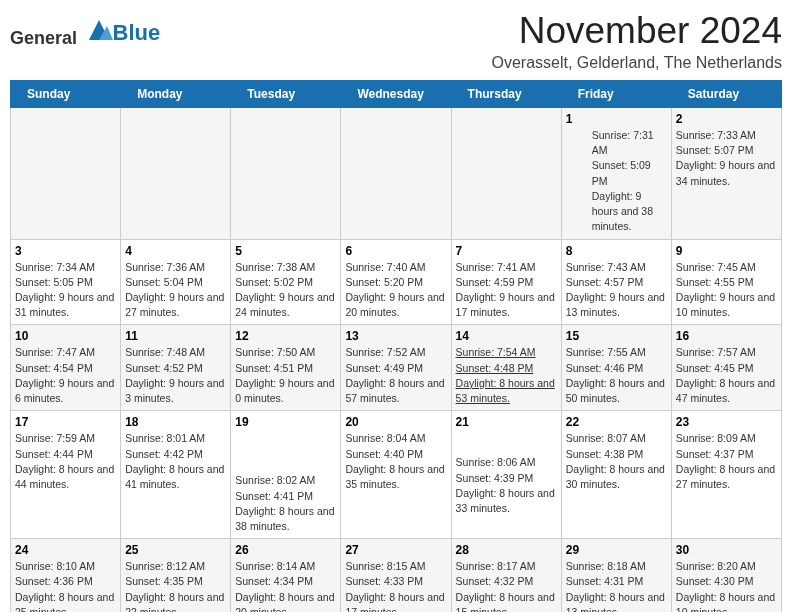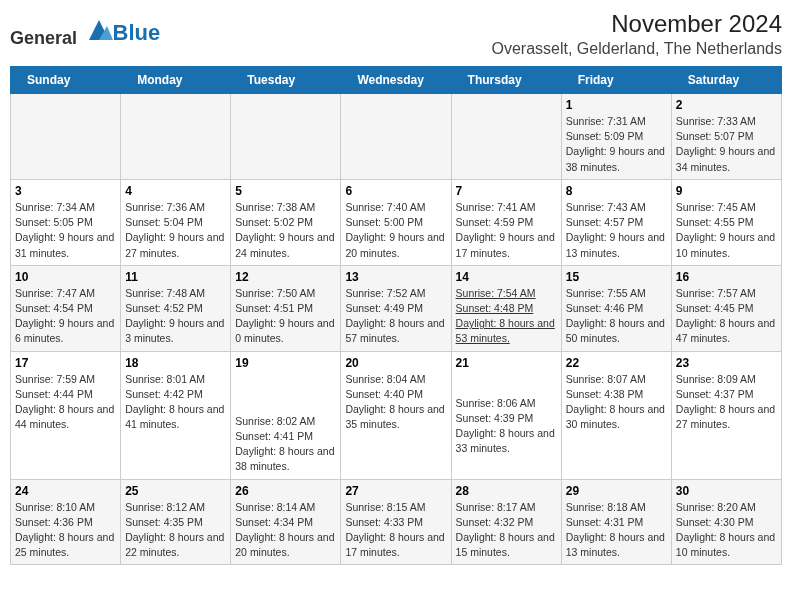--- a/index.html
+++ b/index.html
@@ -33,21 +33,21 @@
     }
     .logo-icon {
       width: 28px;
       height: 28px;
       margin-left: 3px;
     }
     .title-area {
       text-align: right;
     }
     .month-title {
-      font-size: 24px;
+      font-size: 37px;
       font-weight: normal;
       color: #222;
     }
     .location-title {
       font-size: 16px;
       color: #444;
       margin-top: 2px;
     }
     .calendar {
       width: 100%;
@@ -128,21 +128,21 @@
   </thead>
   <tbody id="calendar-body">
   <tr>
         <td class="empty-cell"></td>
         <td class="empty-cell"></td>
         <td class="empty-cell"></td>
         <td class="empty-cell"></td>
         <td class="empty-cell"></td>
         <td>
           <span class="day-number">1</span>
-          <div class="day-info" style="white-space: pre-line;">Sunrise: 7:31 AM
+          <div class="day-info" style="white-space: pre-line; margin-left: 26px;">Sunrise: 7:31 AM
 Sunset: 5:09 PM
 Daylight: 9 hours and 38 minutes.</div>
         </td>
         <td>
           <span class="day-number">2</span>
           <div class="day-info" style="white-space: pre-line;">Sunrise: 7:33 AM
 Sunset: 5:07 PM
 Daylight: 9 hours and 34 minutes.</div>
         </td>
       </tr>
@@ -161,21 +161,21 @@
         </td>
         <td>
           <span class="day-number">5</span>
           <div class="day-info" style="white-space: pre-line;">Sunrise: 7:38 AM
 Sunset: 5:02 PM
 Daylight: 9 hours and 24 minutes.</div>
         </td>
         <td>
           <span class="day-number">6</span>
           <div class="day-info" style="white-space: pre-line;">Sunrise: 7:40 AM
-Sunset: 5:00 PM
+Sunset: 5:20 PM
 Daylight: 9 hours and 20 minutes.</div>
         </td>
         <td>
           <span class="day-number">7</span>
           <div class="day-info" style="white-space: pre-line;">Sunrise: 7:41 AM
 Sunset: 4:59 PM
 Daylight: 9 hours and 17 minutes.</div>
         </td>
         <td>
           <span class="day-number">8</span>

